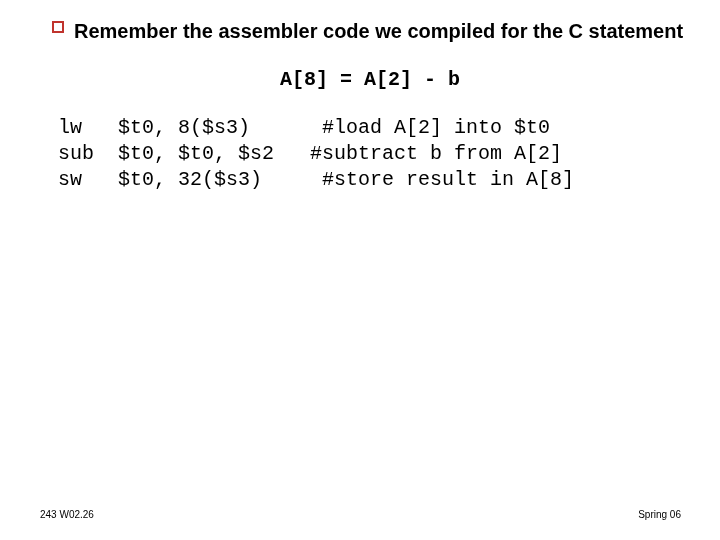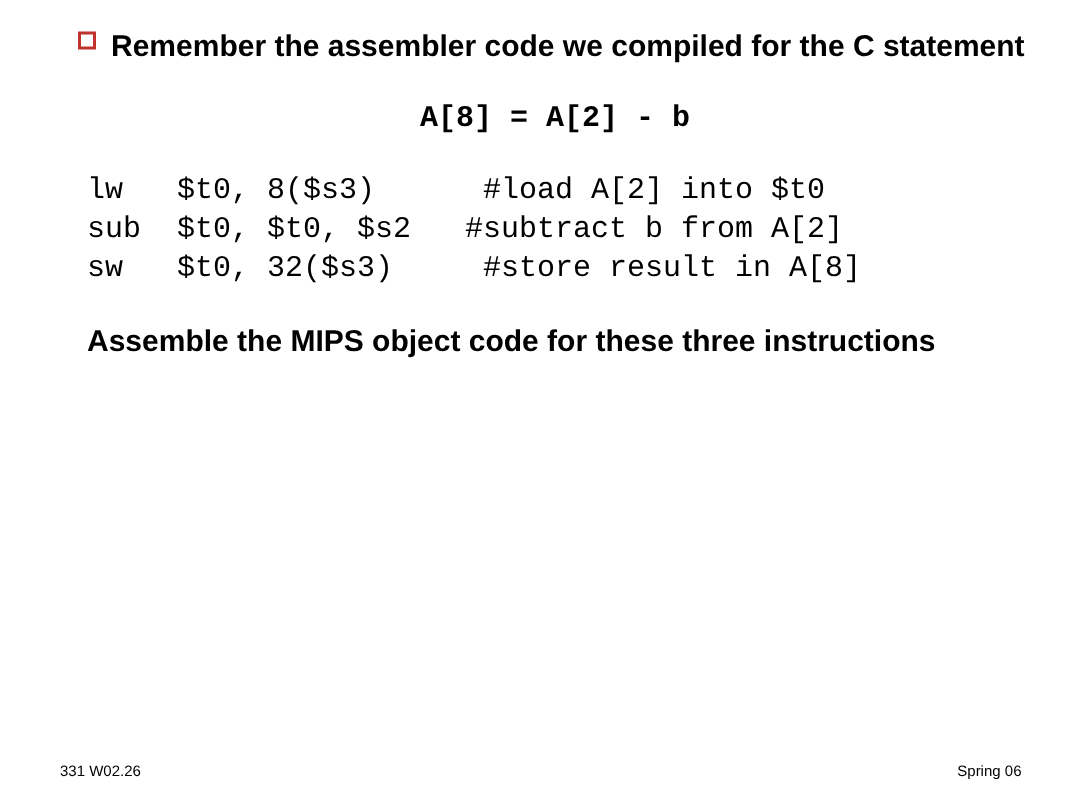--- a/index.html
+++ b/index.html
@@ -97,20 +97,19 @@
       <div class="bullet-icon"></div>
       <div class="bullet-text">Remember the assembler code we compiled  for the C statement</div>
     </div>
 
     <div class="code-line-center">A[8] = A[2] - b</div>
 
     <div class="code-block">lw   $t0, 8($s3)      #load A[2] into $t0
 sub  $t0, $t0, $s2   #subtract b from A[2]
 sw   $t0, 32($s3)     #store result in A[8]</div>
 
-    <div class="instruction">Assemble the MIPS object code for these three instructions</div>
 
   </div>
 
-  <div class="footer-left">331 W02.26</div>
+  <div class="footer-left">243 W02.26</div>
   <div class="footer-right">Spring 06</div>
 
 </div>
 
 </body></html>

